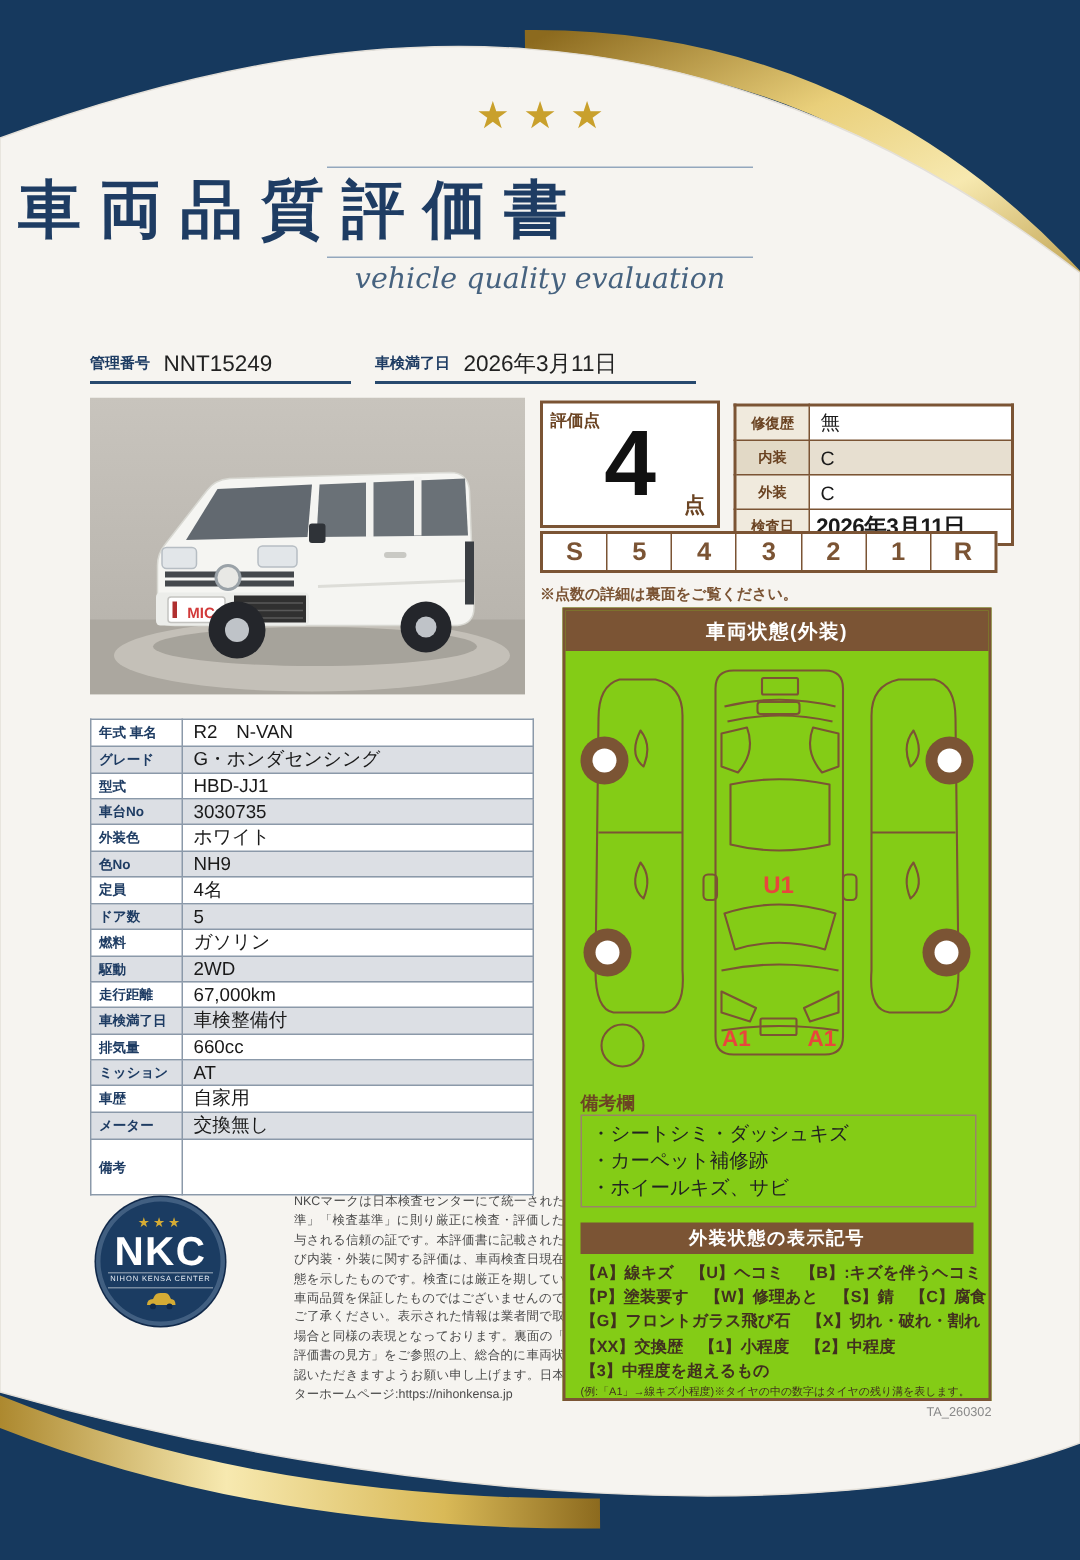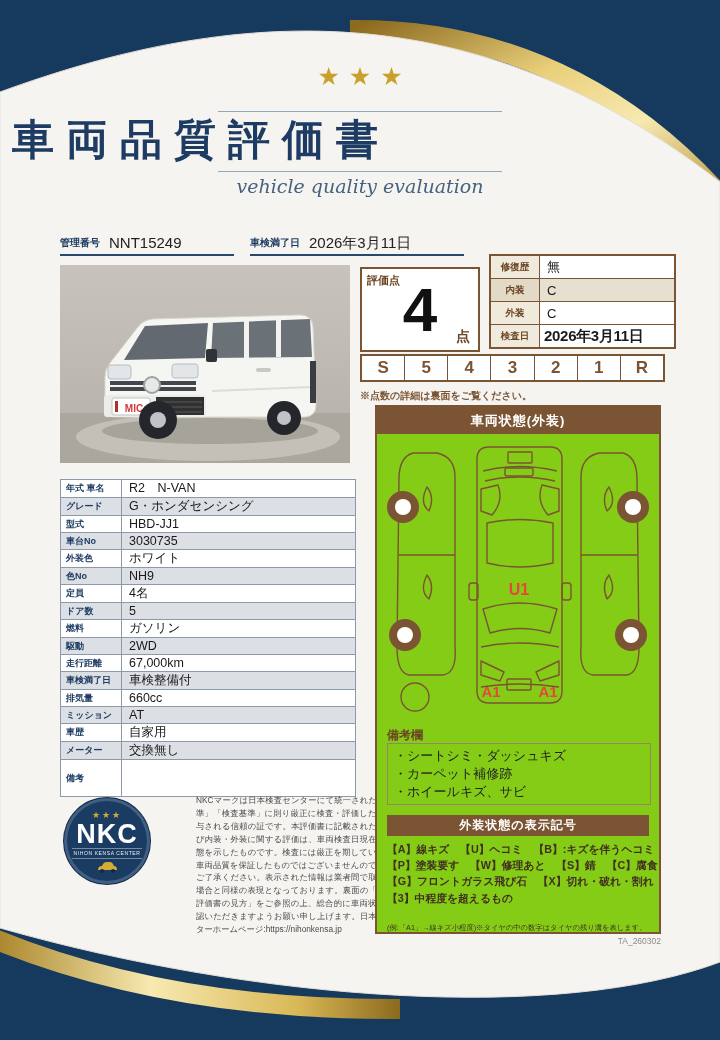--- a/index.html
+++ b/index.html
@@ -25,21 +25,21 @@
   .meta-label{font-size:10px;font-weight:700;color:#1e3c63;margin-right:9px;line-height:13px;padding-bottom:2px;}
   .meta-value{font-size:15px;color:#222;line-height:17px;white-space:nowrap;}
 
   
   .score-box{left:360px;top:267px;width:116px;height:81px;background:#fff;border:2px solid #7b5434;}
   .score-label{position:absolute;left:5px;top:4px;font-size:11px;font-weight:700;color:#6b4423;}
   .score-value{position:absolute;left:0;top:2px;width:116px;text-align:center;font-size:62px;font-weight:700;color:#111;line-height:78px;}
   .score-unit{position:absolute;right:8px;bottom:4px;font-size:14px;font-weight:700;color:#6b4423;}
 
   
-  .cond{left:489px;top:254px;border-collapse:collapse;background:#fff;}
+  .cond{left:489px;top:269px;border-collapse:collapse;background:#fff;}
   .cond th,.cond td{border:1px solid #7b5434;height:20px;}
   .cond{border:2px solid #7b5434;}
   .cond th{width:46px;font-size:9.5px;color:#6b4423;font-weight:700;text-align:center;background:#f0eadd;}
   .cond td{width:126px;font-size:13px;color:#1a1a1a;padding-left:7px;text-align:left;}
   .cond tr:nth-child(2){background:#e7dfd0;}
   .cond tr:nth-child(2) th{background:#e2d9c6;}
   .cond tr:last-child td{font-size:15px;font-weight:700;letter-spacing:-0.3px;padding-left:4px;}
 
   
   .scale{left:360px;top:354px;width:305px;height:28px;display:flex;border:2px solid #7b5434;background:#fff;box-sizing:border-box;}
@@ -350,20 +350,21 @@
         <div class="remark-line">・シートシミ・ダッシュキズ</div>
         <div class="remark-line">・カーペット補修跡</div>
         <div class="remark-line">・ホイールキズ、サビ</div>
       </div>
 
     <div class="legend-header">外装状態の表示記号</div>
     <div class="legend-lines" id="legend-lines">
         <div class="legend-line">【A】線キズ　【U】ヘコミ　【B】:キズを伴うヘコミ</div>
         <div class="legend-line">【P】塗装要す　【W】修理あと　【S】錆　【C】腐食</div>
         <div class="legend-line">【G】フロントガラス飛び石　【X】切れ・破れ・割れ</div>
+        <div class="legend-line">【XX】交換歴　【1】小程度　【2】中程度</div>
         <div class="legend-line">【3】中程度を超えるもの</div>
       </div>
     <div class="legend-note">(例:「A1」→線キズ小程度)※タイヤの中の数字はタイヤの残り溝を表します。</div>
   </div>
 
   <div class="abs ta-code">TA_260302</div>
 
 </div>
 
 </body></html>

